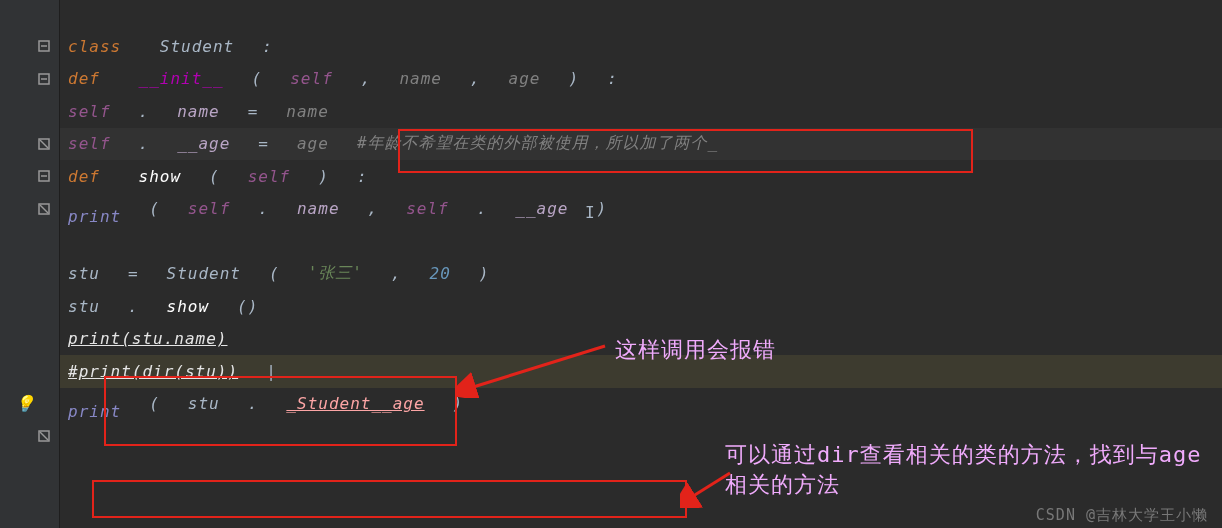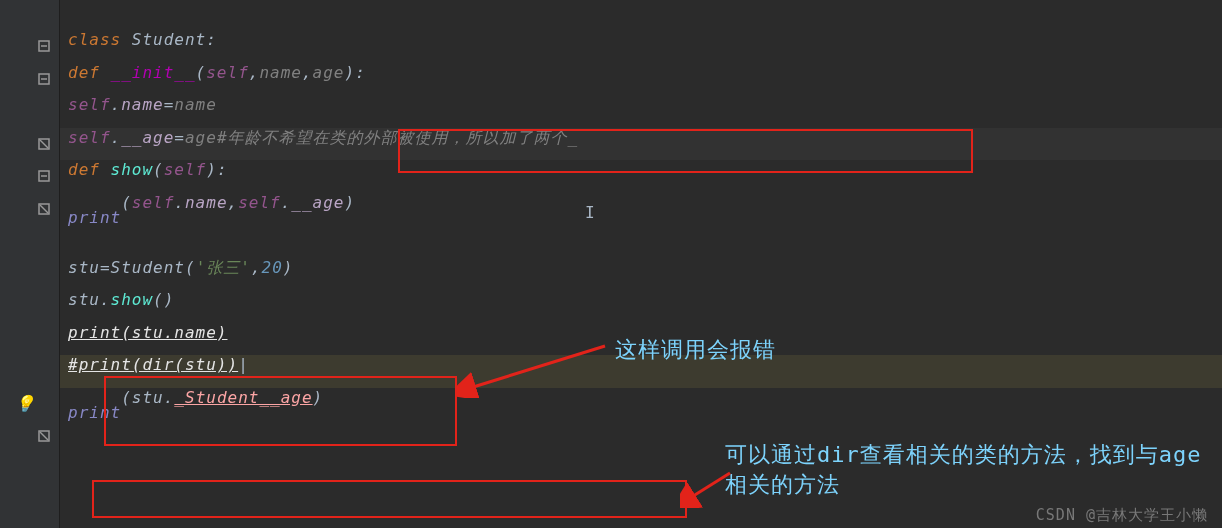--- a/index.html
+++ b/index.html
@@ -43,33 +43,35 @@
     }
     .fold-icon svg { width: 12px; height: 12px; fill: none; stroke: #999; stroke-width: 1.5; }
     .code-area {
       flex: 1;
       padding-top: 30px;
       position: relative;
     }
     .line {
       height: 32.5px;
       display: flex;
+      align-items: center;
       white-space: pre;
       padding-left: 8px;
       letter-spacing: 1px;
+      gap: 28px;
     }
     .line-highlight {
       background: #323232;
     }
     .line-current {
       background: #3d3b2f;
     }
     .kw { color: #cc7832; }
     .cls { color: #a9b7c6; }
-    .fn { color: #5eead4; }
+    .fn { color: #ffffff; }
     .magic { color: #b200b2; }
     .self { color: #94558d; }
     .param { color: #808080; }
     .str { color: #6a8759; }
     .num { color: #6897bb; }
     .comment { color: #808080; }
     .dim { color: #e5e5e5; text-decoration: underline; }
     .attr { color: #b9a5c5; }
     .builtin { color: #8888c6; margin-top: 15px; }
     .underline { text-decoration: underline; color: #fca5a5; }
@@ -78,21 +80,21 @@
       position: absolute;
       border: 2px solid #e2231a;
       pointer-events: none;
     }
     .anno-box1 { top: 129px; left: 398px; width: 575px; height: 44px; }
     .anno-box2 { top: 376px; left: 104px; width: 353px; height: 70px; }
     .anno-box3 { top: 480px; left: 92px; width: 595px; height: 38px; }
     
     .anno-text {
       position: absolute;
-      color: #7dd3fc;
+      color: #f0abfc;
       font-size: 22px;
       letter-spacing: 1px;
       font-style: normal;
       pointer-events: none;
     }
     .anno-text1 { top: 335px; left: 615px; }
     .anno-text2 { top: 440px; left: 725px; width: 490px; }
     
     .anno-arrow {
       position: absolute;

